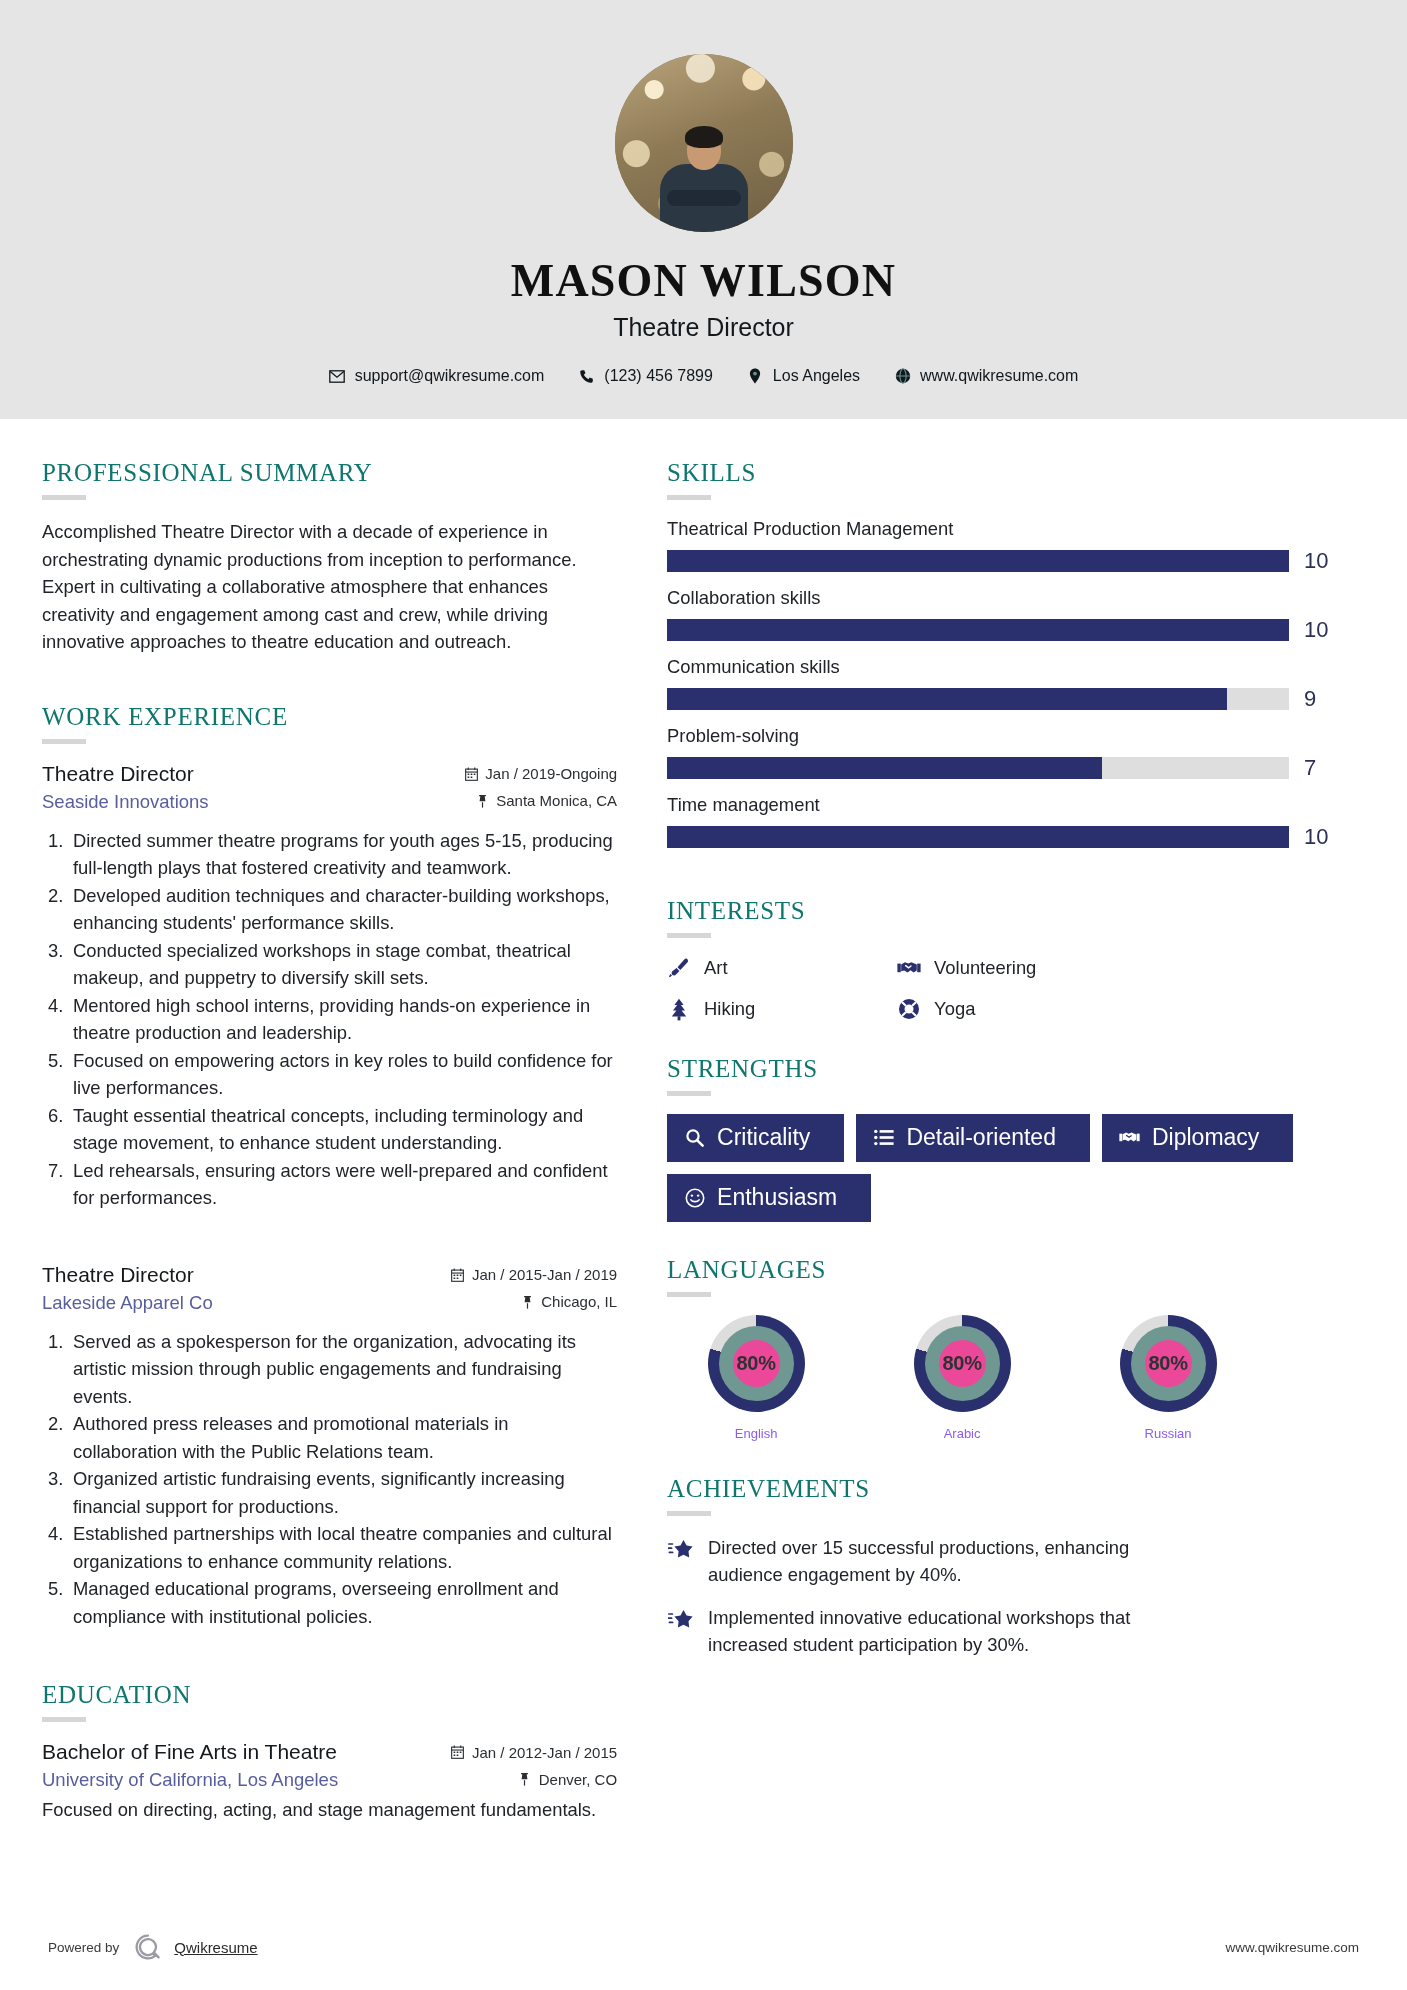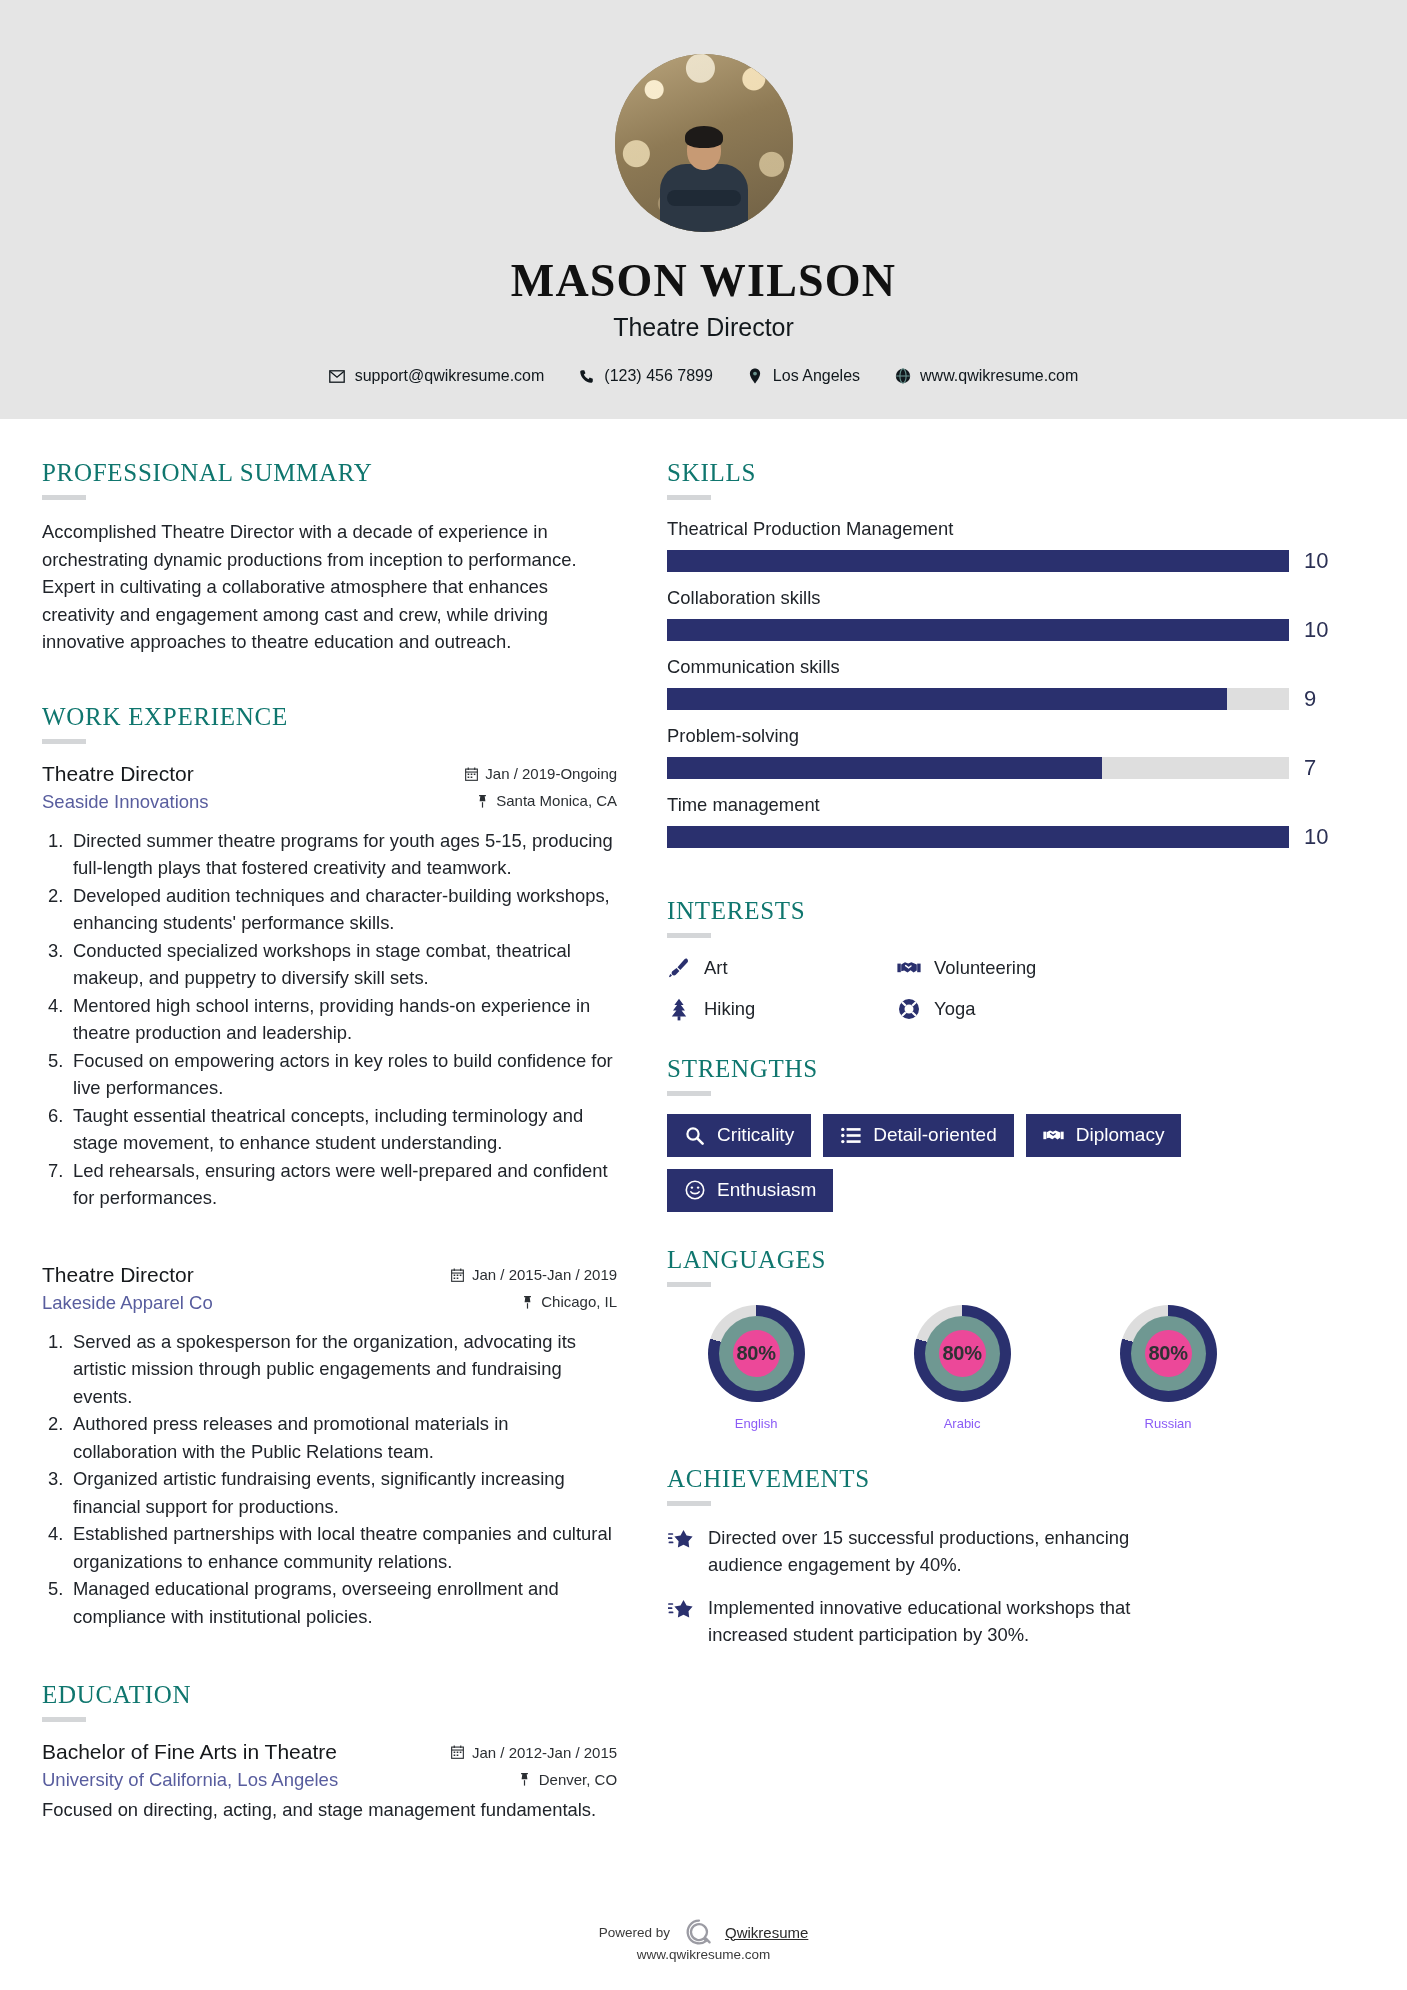--- a/index.html
+++ b/index.html
@@ -285,22 +285,22 @@
   
   .strengths {
     display: flex;
     flex-wrap: wrap;
     gap: 12px 12px;
     max-width: 660px;
   }
   .strength {
     background: #2a306e;
     color: #ffffff;
-    font-size: 19px;
-    padding: 10px 17px 11px 17px;
+    font-size: 23px;
+    padding: 10px 34px 11px 17px;
     display: inline-flex;
     align-items: center;
   }
   .strength .si {
     width: 21px;
     height: 21px;
     margin-right: 12px;
     display: inline-flex;
     align-items: center;
     justify-content: center;
@@ -376,21 +376,20 @@
   }
 
   
   .footer {
     position: absolute;
     left: 0; right: 0; bottom: 28px;
     padding: 0 48px;
     display: flex;
     align-items: center;
     justify-content: space-between;
-    flex-direction: column;
   }
   .powered {
     display: flex;
     align-items: center;
     font-size: 13.5px;
     color: #3a3a3a;
   }
   .qlogo {
     width: 30px;
     height: 30px;

